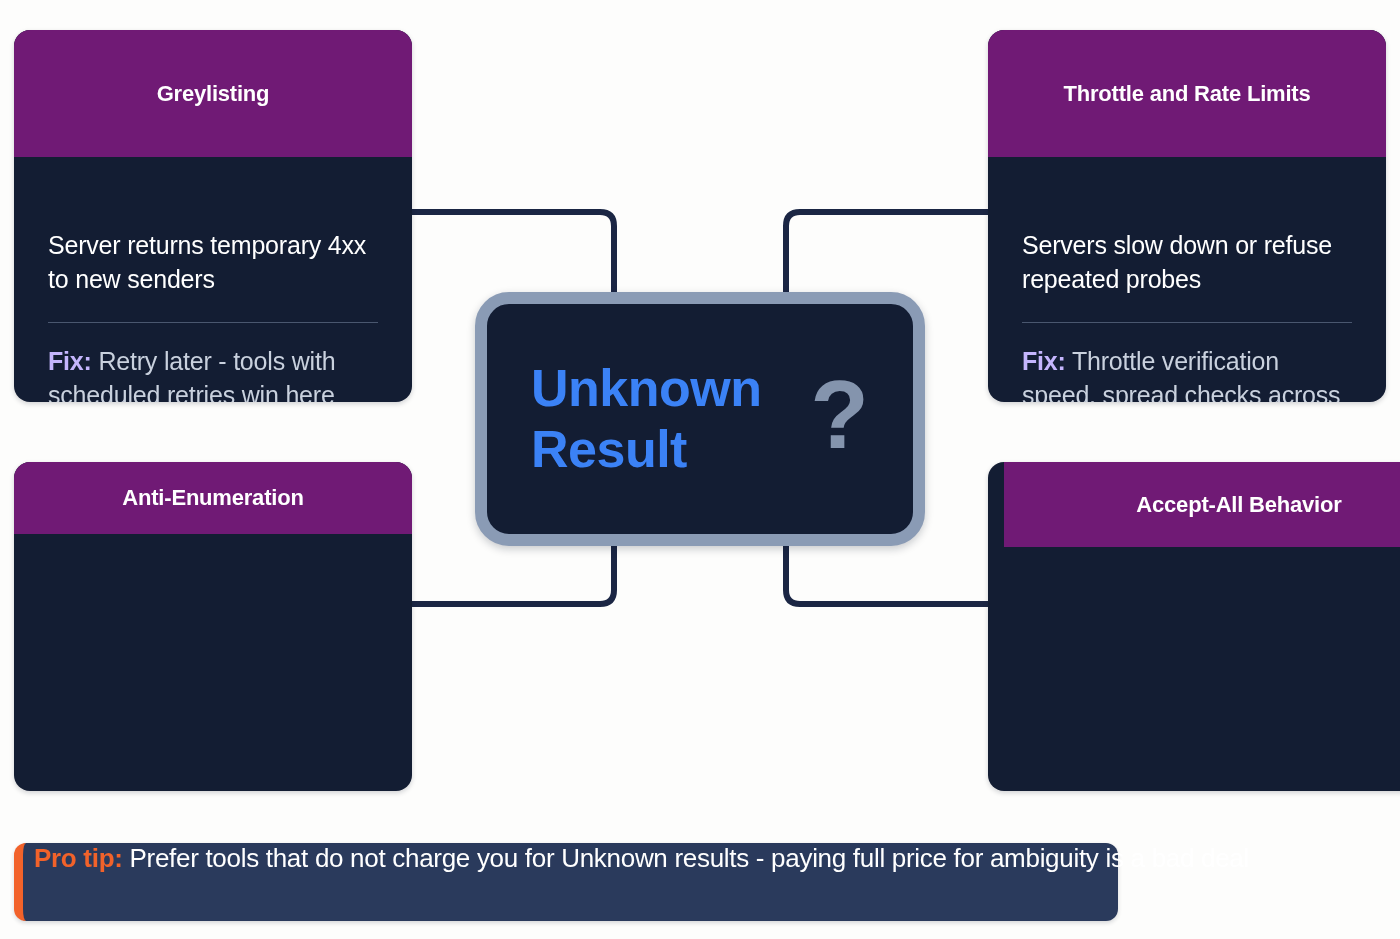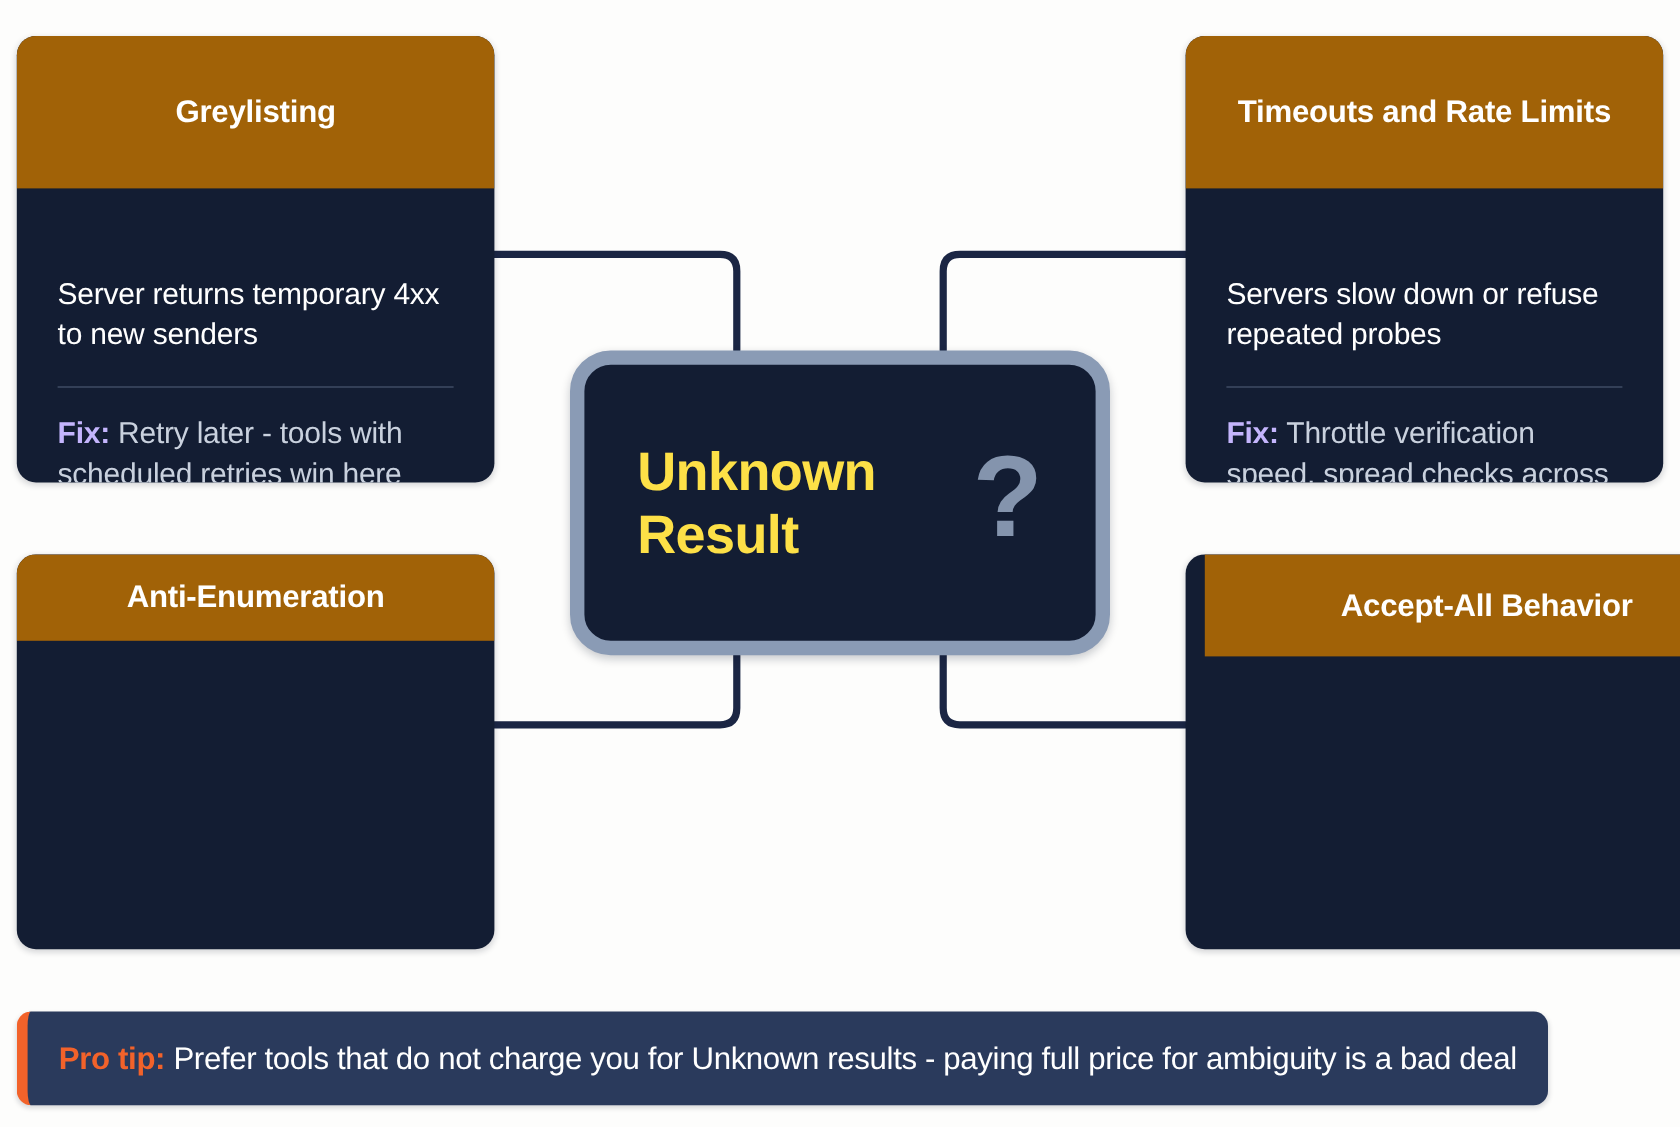--- a/index.html
+++ b/index.html
@@ -29,23 +29,23 @@
 
   
   .card {
     position: absolute;
     border-radius: 16px;
     overflow: hidden;
     background: #131D33;
     box-shadow: 0 2px 5px rgba(10,18,36,0.18);
   }
   .card-header {
-    background: #a16207;
+    background: #701a75;
     color: #FFFFFF;
-    font-size: 26px;
+    font-size: 22px;
     font-weight: bold;
     text-align: center;
     letter-spacing: -0.2px;
     line-height: 1.14;
     display: flex;
     align-items: center;
     justify-content: center;
     padding: 0 14px;
     box-sizing: border-box;
   }
@@ -100,51 +100,50 @@
     border: 12px solid #8A9BB5;
     border-radius: 34px;
     box-sizing: border-box;
     display: flex;
     align-items: center;
     padding: 0 44px;
     box-sizing: border-box;
     box-shadow: 0 3px 8px rgba(10,18,36,0.22);
   }
   #center-title {
-    color: #fde047;
-    font-size: 45px;
+    color: #3b82f6;
+    font-size: 52px;
     font-weight: bold;
     line-height: 1.18;
     letter-spacing: -0.5px;
     white-space: pre-line;
     flex: 1;
   }
   #center-qmark {
     color: #8494AD;
     font-size: 96px;
     font-weight: bold;
     line-height: 1;
     margin-left: 6px;
     margin-bottom: 8px;
   }
 
   
   #pro-tip {
     position: absolute;
     left: 14px;
     top: 843px;
-    width: 1276px;
+    width: 1104px;
     height: 78px;
     background: #2A3A5C;
     border-radius: 12px;
     border-left: 9px solid #F2622A;
     box-sizing: border-box;
     display: flex;
-    align-items: center;
-    padding-left: 26px;
+    padding-left: 11px;
     padding-right: 20px;
     box-shadow: 0 2px 4px rgba(10,18,36,0.16);
   }
   #pro-tip-text {
     color: #FFFFFF;
     font-size: 26px;
     letter-spacing: -0.3px;
     white-space: nowrap;
   }
   .protip-label {
@@ -171,21 +170,21 @@
   <div class="card" id="card-greylisting">
     <div class="card-header">Greylisting</div>
     <div class="card-body">
       <div class="card-desc">Server returns temporary 4xx to new senders</div>
       <div class="card-divider"></div>
       <div class="card-fix"><span class="fix-label">Fix:</span><span> Retry later - tools with scheduled retries win here</span></div>
     </div>
   </div>
 
   <div class="card" id="card-timeouts">
-    <div class="card-header">Timeouts and Rate Limits</div>
+    <div class="card-header">Throttle and Rate Limits</div>
     <div class="card-body">
       <div class="card-desc">Servers slow down or refuse repeated probes</div>
       <div class="card-divider"></div>
       <div class="card-fix"><span class="fix-label">Fix:</span><span> Throttle verification speed, spread checks across time</span></div>
     </div>
   </div>
 
   <div class="card" id="card-anti-enum">
     <div class="card-header">Anti-Enumeration</div>
   </div>

